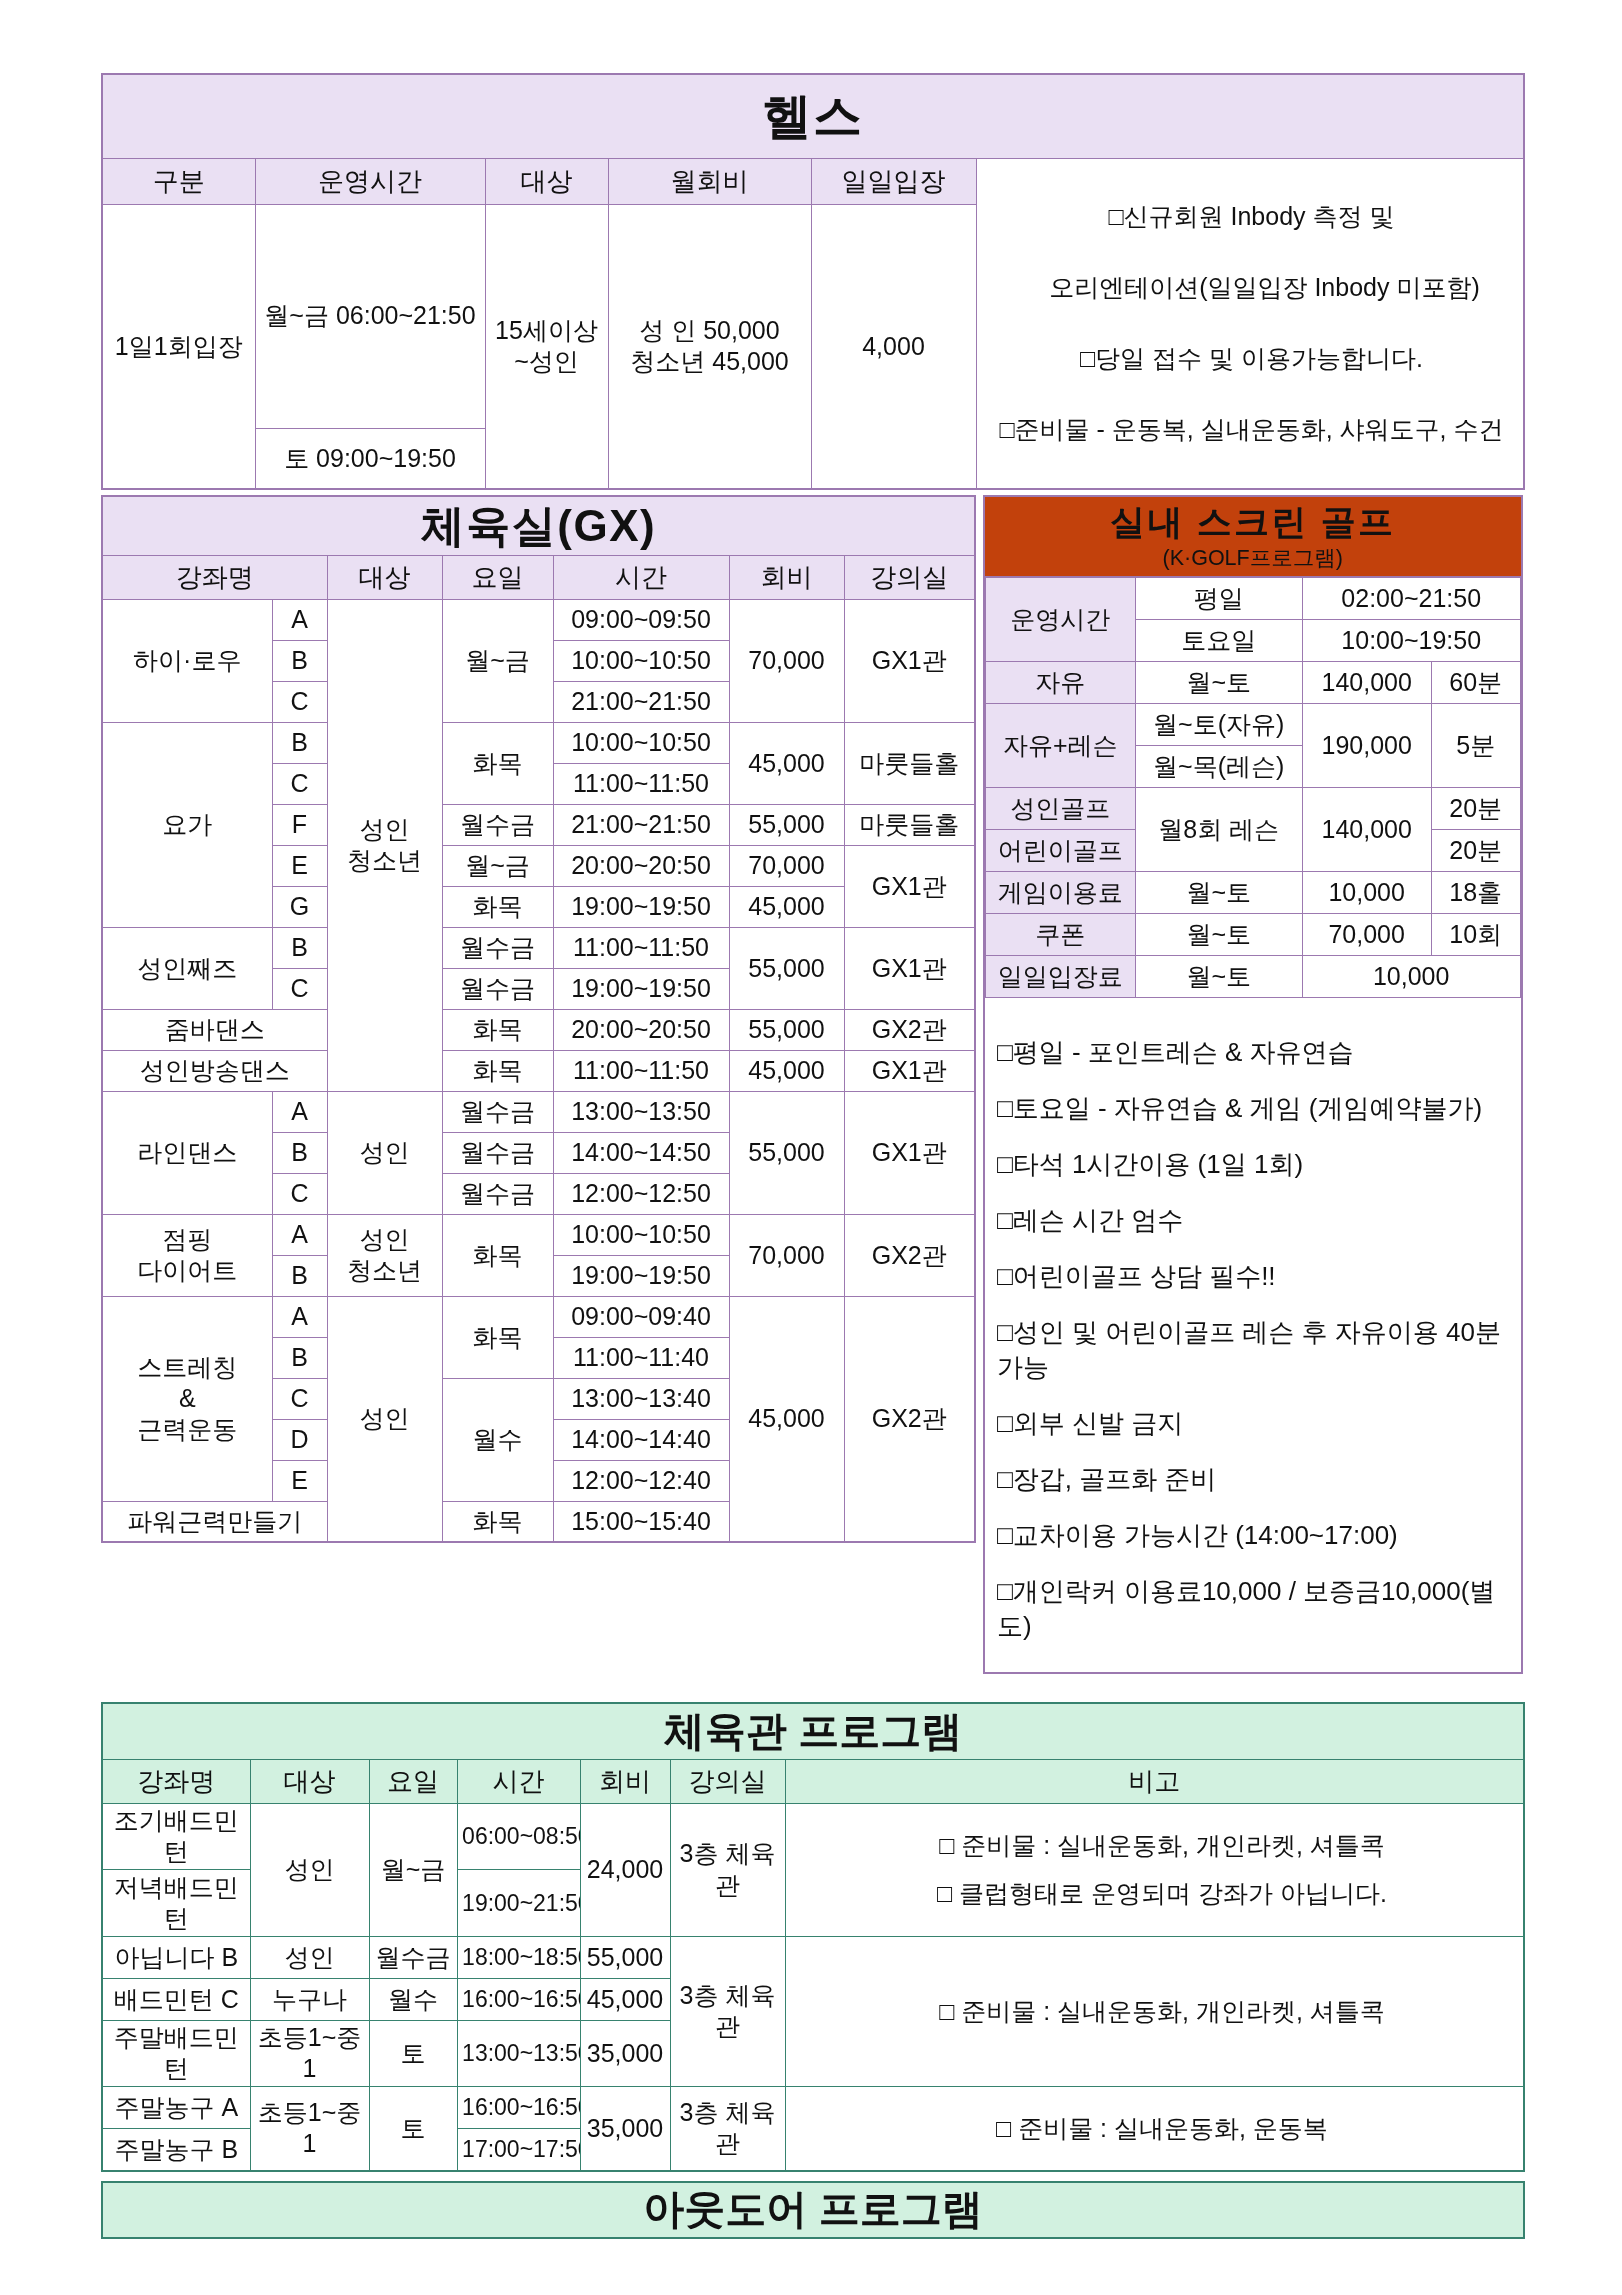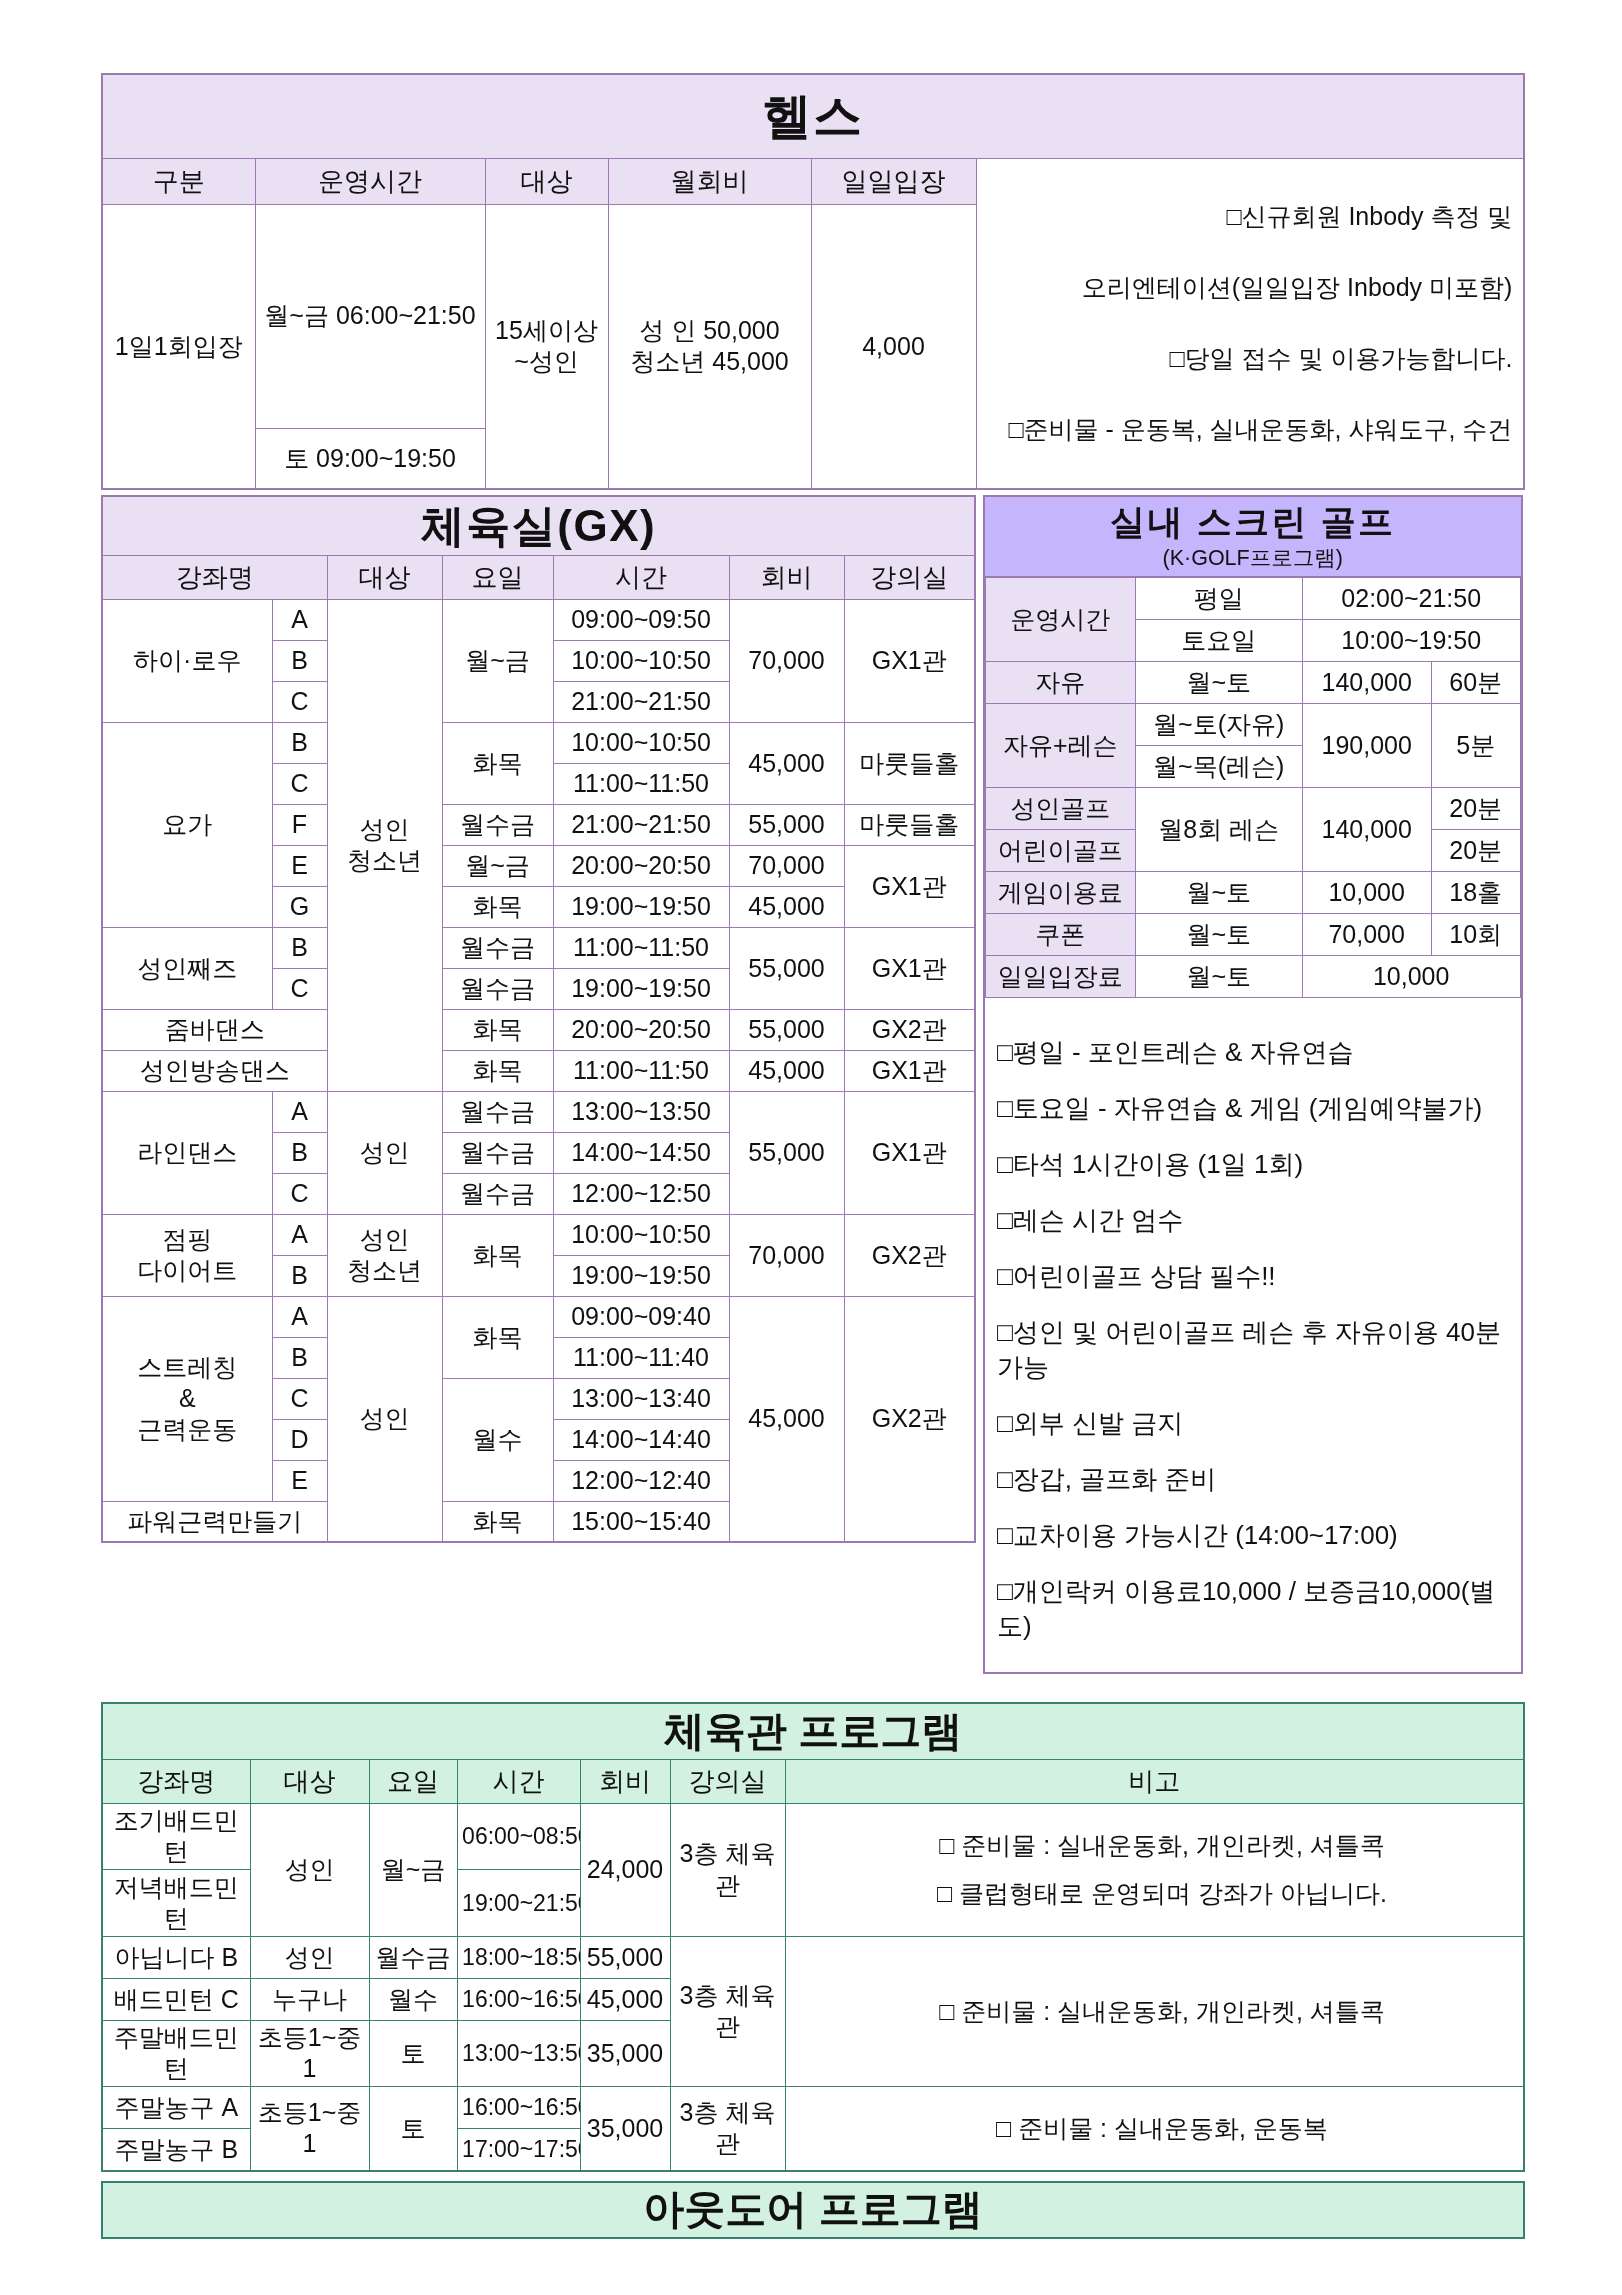--- a/index.html
+++ b/index.html
@@ -11,29 +11,29 @@
      white-space:pre-line;font-size:25px;line-height:1.25;padding:1.5px 4.6px;overflow:hidden;}
   .ptab{border:2.3px solid #9c79b0;}
   .gtab{border:2.3px solid #37826f;}
   .gtab td{border-color:#37826f;}
   .banner{background:#eae0f3;font-weight:bold;font-size:49px;letter-spacing:1.5px;}
   .banner.gx-b{font-size:44px;}
   .gban{background:#d2f1e0;font-weight:bold;font-size:41px;}
   .hdr{background:#eae0f3;font-size:26px;}
   .ghdr{background:#d2f1e0;font-size:26px;}
   .lab{background:#eae0f3;}
-  .notes-cell{text-align:right;padding:7.7px 10.7px 7.7px 14px;vertical-align:top;}
+  .notes-cell{text-align:center;padding:7.7px 10.7px 7.7px 14px;vertical-align:top;}
   .notes-cell .nline{font-size:25px;line-height:1.58;}
   .notes-cell .indent{padding-left:26px;}
   .bikocell{text-align:center;padding-left:20px;line-height:1.9;font-size:25px;}
   .band{display:flex;align-items:stretch;gap:7.7px;margin-top:4.6px;}
   .band-left{width:874px;flex:0 0 auto;}
   .band-right{width:540px;flex:0 0 auto;border:2.3px solid #9c79b0;
               display:flex;flex-direction:column;box-sizing:border-box;}
-  .golf-banner{background:#c4b5fd;text-align:center;padding:2.3px 0 3.8px 0;
+  .golf-banner{background:#c2410c;text-align:center;padding:2.3px 0 3.8px 0;
                border-bottom:1.5px solid #9c79b0;}
   .golf-title{font-weight:bold;font-size:35px;letter-spacing:2.3px;}
   .golf-sub{font-size:21.5px;margin-top:-3.1px;}
   .golf-notes{flex:1;padding:37px 7.7px 7.7px 12.3px;}
   .golf-notes .nline{font-size:26px;margin-bottom:21px;white-space:pre-line;}
   .gymtab{margin-top:28px;}
   .outtab{margin-top:9.2px;}
   .sm{font-size:23px;}
 </style>
 </head>

